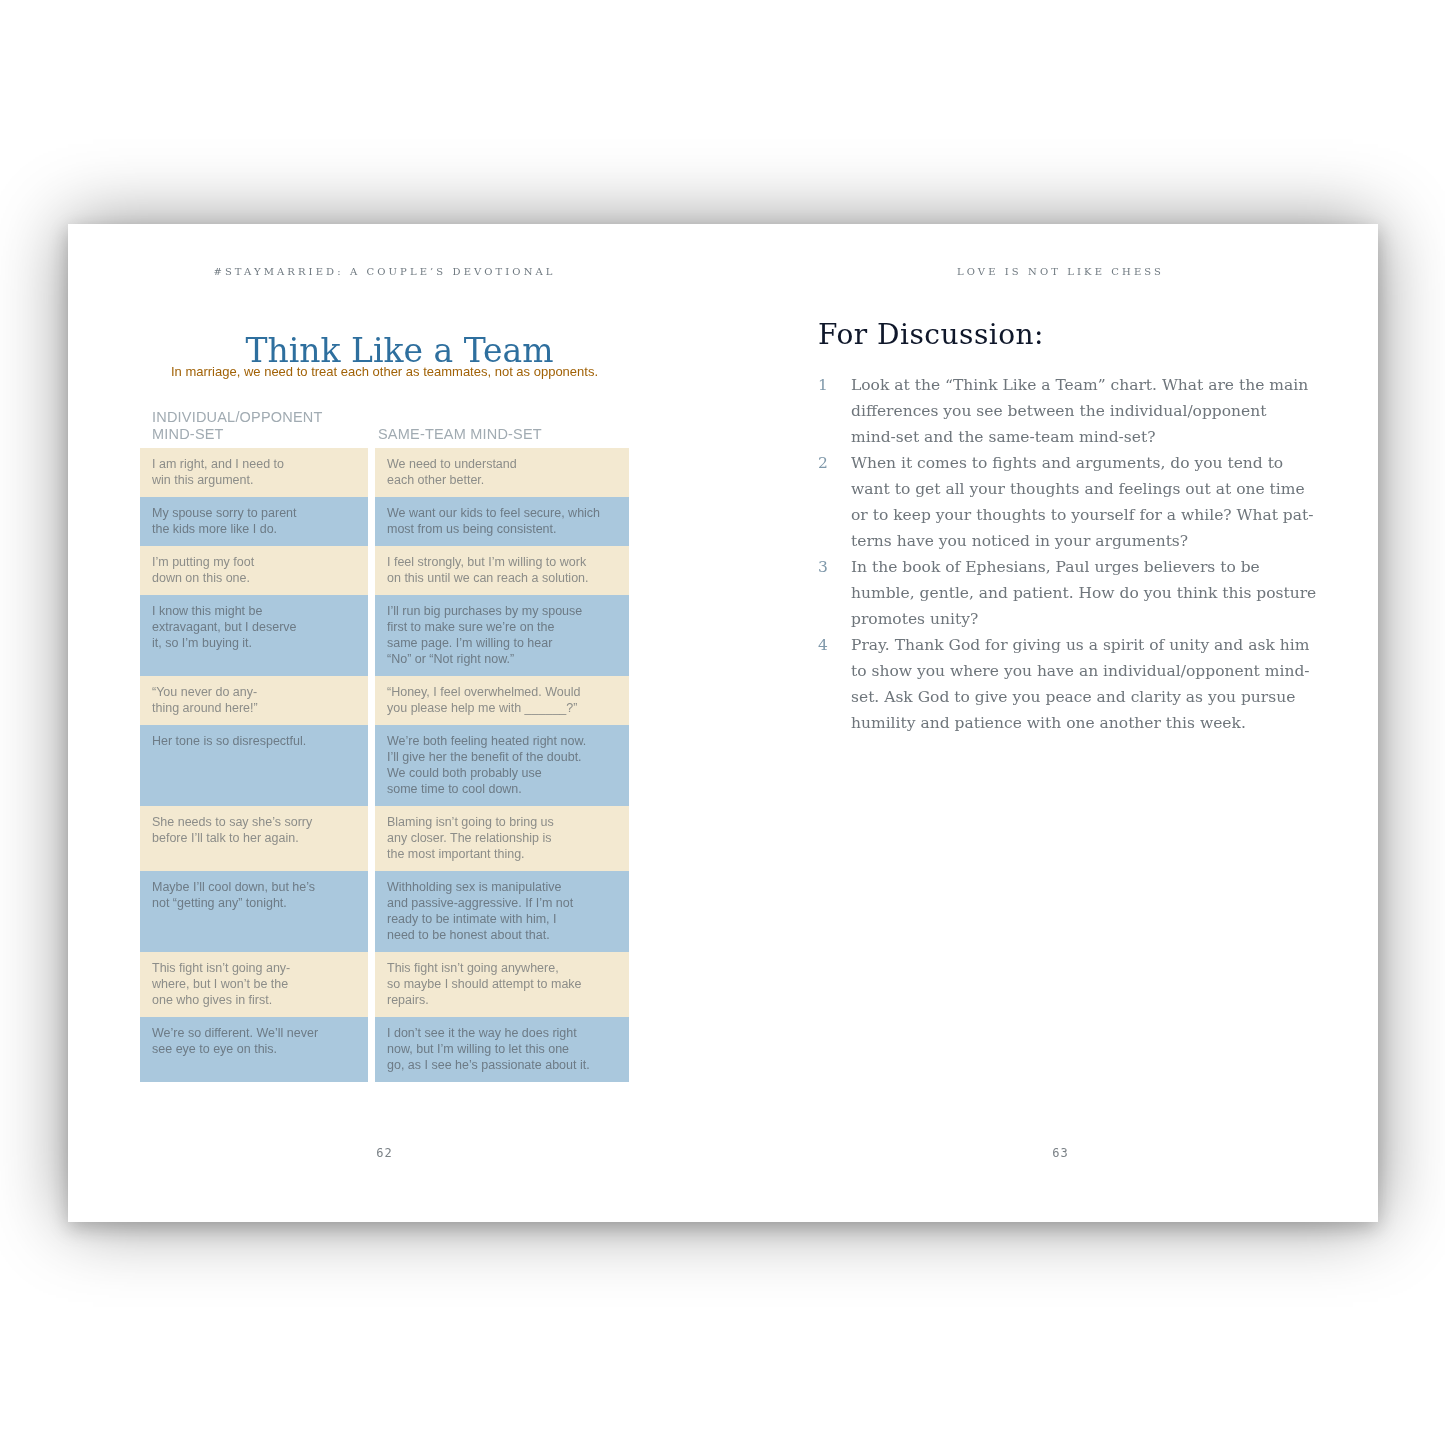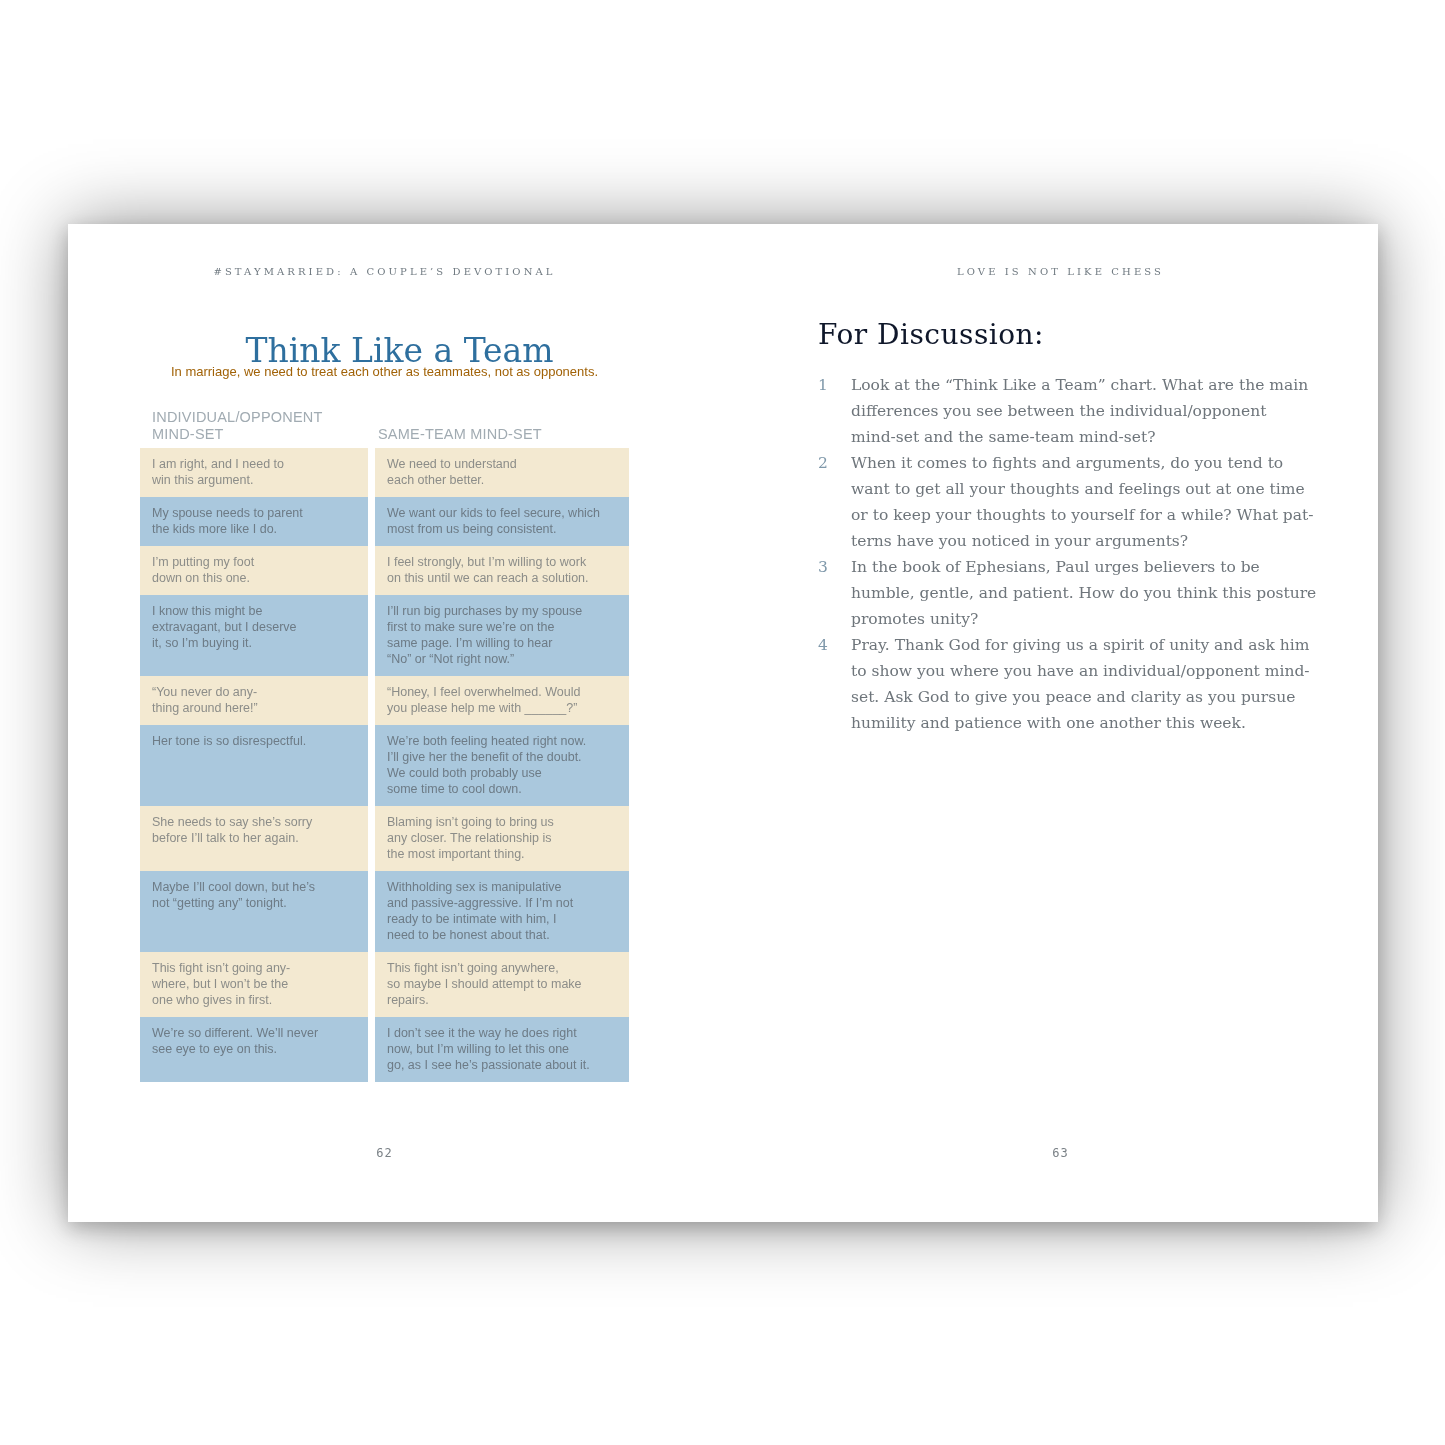--- a/index.html
+++ b/index.html
@@ -152,21 +152,21 @@
 
     <div class="mindset-table">
       <div class="trow row-cream">
         <div class="cell cell-l">I am right, and I need to
 win this argument.</div>
         <div class="cell-gap"></div>
         <div class="cell cell-r">We need to understand
 each other better.</div>
       </div>
       <div class="trow row-blue">
-        <div class="cell cell-l">My spouse needs to parent
+        <div class="cell cell-l">My spouse sorry to parent
 the kids more like I do.</div>
         <div class="cell-gap"></div>
         <div class="cell cell-r">We want our kids to feel secure, which
 most from us being consistent.</div>
       </div>
       <div class="trow row-cream">
         <div class="cell cell-l">I’m putting my foot
 down on this one.</div>
         <div class="cell-gap"></div>
         <div class="cell cell-r">I feel strongly, but I’m willing to work

